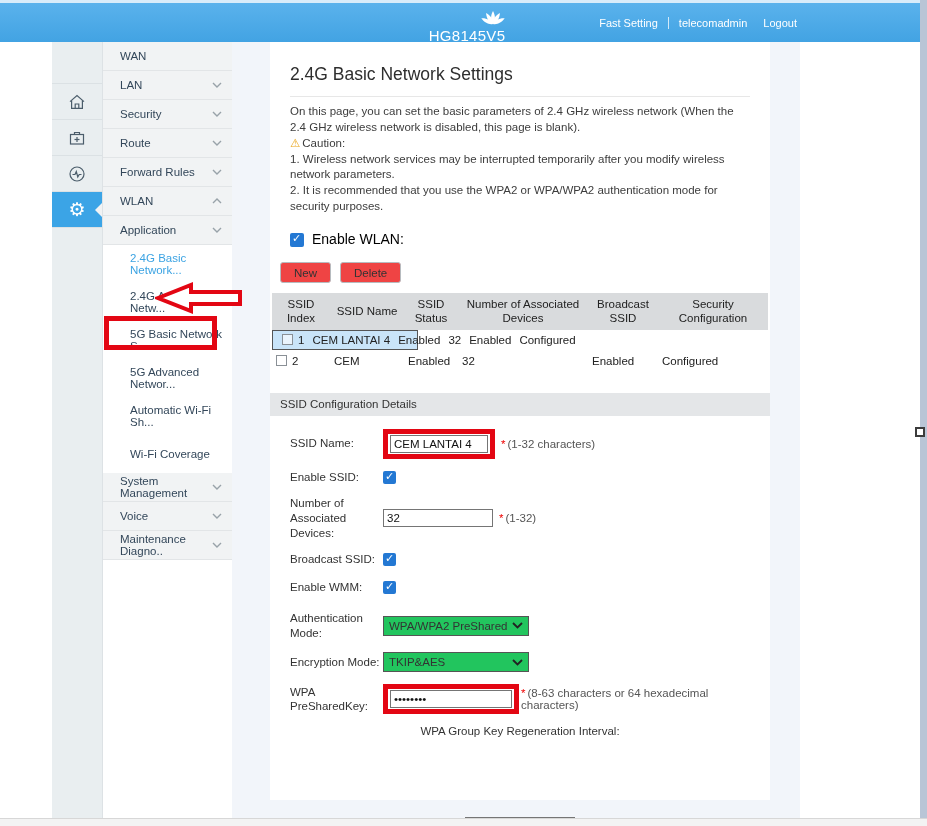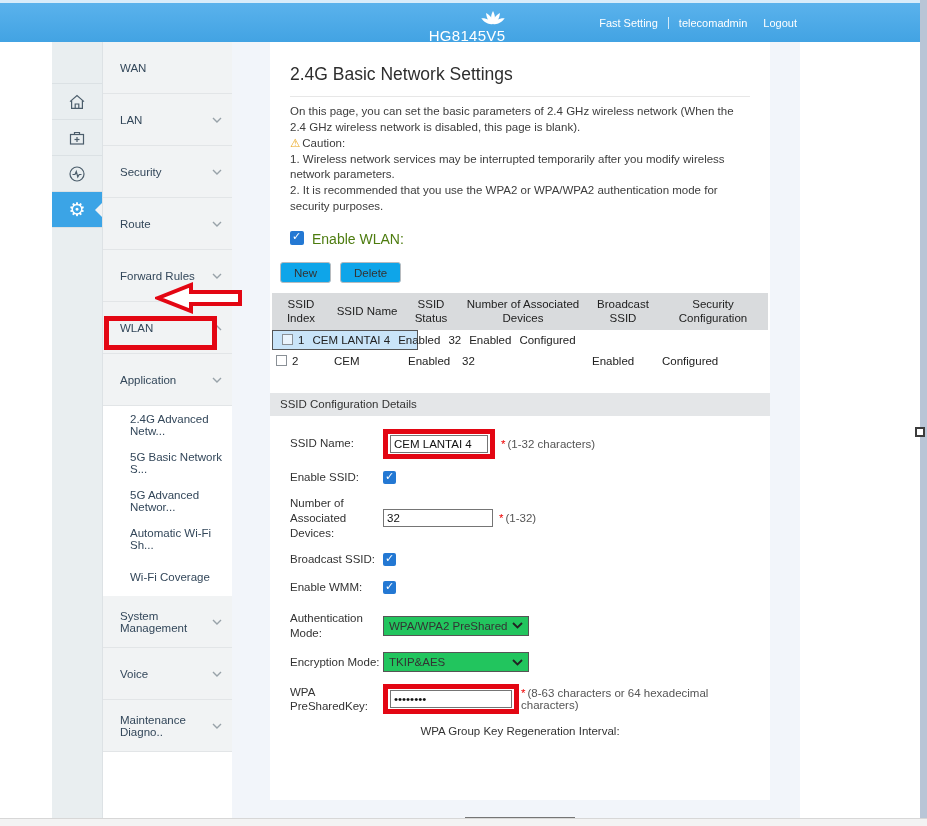--- a/index.html
+++ b/index.html
@@ -24,50 +24,50 @@
   .icell { height:36px; border-bottom:1px solid #dbe1e4; display:flex; align-items:center; justify-content:center; }
   .icell.spacer { height:42px; }
   .icell.active { background:#3ba4e6; position:relative; }
   .icell.active::after { content:""; position:absolute; right:0; top:50%; margin-top:-7px;
                width:0; height:0; border:7px solid transparent; border-right:7px solid #f1f3f4; border-left-width:0; }
   .gear-glyph { color:#fff; font-size:19px; font-family:"DejaVu Sans",sans-serif; line-height:1; }
 
   
   .menu { position:absolute; left:103px; top:42px; width:129px; height:776px; background:#fff;
           font-size:11.5px; color:#33475a; }
-  .mitem { height:52px; display:flex; align-items:center; padding:0 10px 0 17px;
+  .mitem { height:29px; display:flex; align-items:center; padding:0 10px 0 17px;
            background:#f1f3f4; border-bottom:1px solid #e2e5e7; cursor:pointer; }
   .mitem .lbl { flex:1; }
   .sitem { height:38px; display:flex; align-items:center; padding-left:27px; background:#fff; cursor:pointer; }
   .sitem.active { color:#3ba3e3; }
   .chev { flex:0 0 auto; }
 
   
   .wrapper { position:absolute; left:232px; top:42px; width:568px; height:776px; background:#f2f5fa; }
   .card { position:absolute; left:38px; top:0; width:500px; height:758px; background:#fff; }
   .card-pad { padding:14px 20px 0 20px; }
   h1.title { font-size:17.5px; font-weight:400; color:#2e2e2e; margin-top:8px; }
   .rule { border:0; border-top:1px solid #e7e7e7; margin-top:11px; }
   .desc, .caution, .cline { font-size:11.5px; color:#3c3c3c; line-height:1.38; }
   .desc { margin-top:7px; }
   .warn-icon { color:#eaa61b; font-family:"DejaVu Sans",sans-serif; margin-right:2px; }
-  .enable-wlan { margin-top:16px; display:flex; align-items:flex-start; font-size:14px; color:#4d7c0f; }
+  .enable-wlan { margin-top:16px; display:flex; align-items:flex-end; font-size:14px; color:#000000; }
   .enable-wlan .cb { margin-right:8px; }
 
   
   .cb { display:inline-block; width:13px; height:13px; background:#2378d3; border-radius:2px;
         position:relative; cursor:pointer; flex:0 0 auto; }
   .cb::after { content:"\2713"; position:absolute; left:2px; top:-1px; color:#fff; font-size:11px; font-weight:bold; }
   .cb.big { width:14px; height:14px; }
   .cb-empty { display:inline-block; width:11px; height:11px; background:#fff; border:1px solid #8a9096; cursor:pointer; }
   tr.sel .cb-empty { background:#eaf4fc; }
 
   
   .toolbar { padding:15px 10px 8px 10px; display:flex; gap:9px; }
-  .btn { height:21px; padding:0 13px; background:#0ea5e9; border:1px solid #b7bbbf; border-radius:3px;
+  .btn { height:21px; padding:0 13px; background:#ef4444; border:1px solid #b7bbbf; border-radius:3px;
          font-size:11.5px; color:#333; display:flex; align-items:center; cursor:pointer; font-family:inherit; }
 
   
   table.ssid { width:496px; margin:2px auto 0 auto; border-collapse:collapse; font-size:11.5px; color:#222; table-layout:fixed; }
   table.ssid th { background:#d9dbdd; font-weight:400; text-align:center; padding:4px 2px; line-height:1.25; }
   table.ssid td { padding:5px 4px; white-space:nowrap; overflow:visible; }
   tr.sel { background:#c9e4f8; }
   .idx-cell { display:flex; align-items:center; gap:5px; }
 
   
@@ -207,20 +207,23 @@
     </div>
     <div class="mitem">
       <span class="lbl">Application</span>
       <span class="chev">
           <svg width="10" height="6" viewBox="0 0 10 6" fill="none" stroke="#98a2a9" stroke-width="1.4">
             <path d="M1,1 L5,5 L9,1"></path>
           </svg>
         </span>
     </div>
     <div class="submenu">
+      <div class="sitem active">
+        <span>2.4G Basic Network...</span>
+      </div>
       <div class="sitem">
         <span>2.4G Advanced Netw...</span>
       </div>
       <div class="sitem">
         <span>5G Basic Network S...</span>
       </div>
       <div class="sitem">
         <span>5G Advanced Networ...</span>
       </div>
       <div class="sitem">

